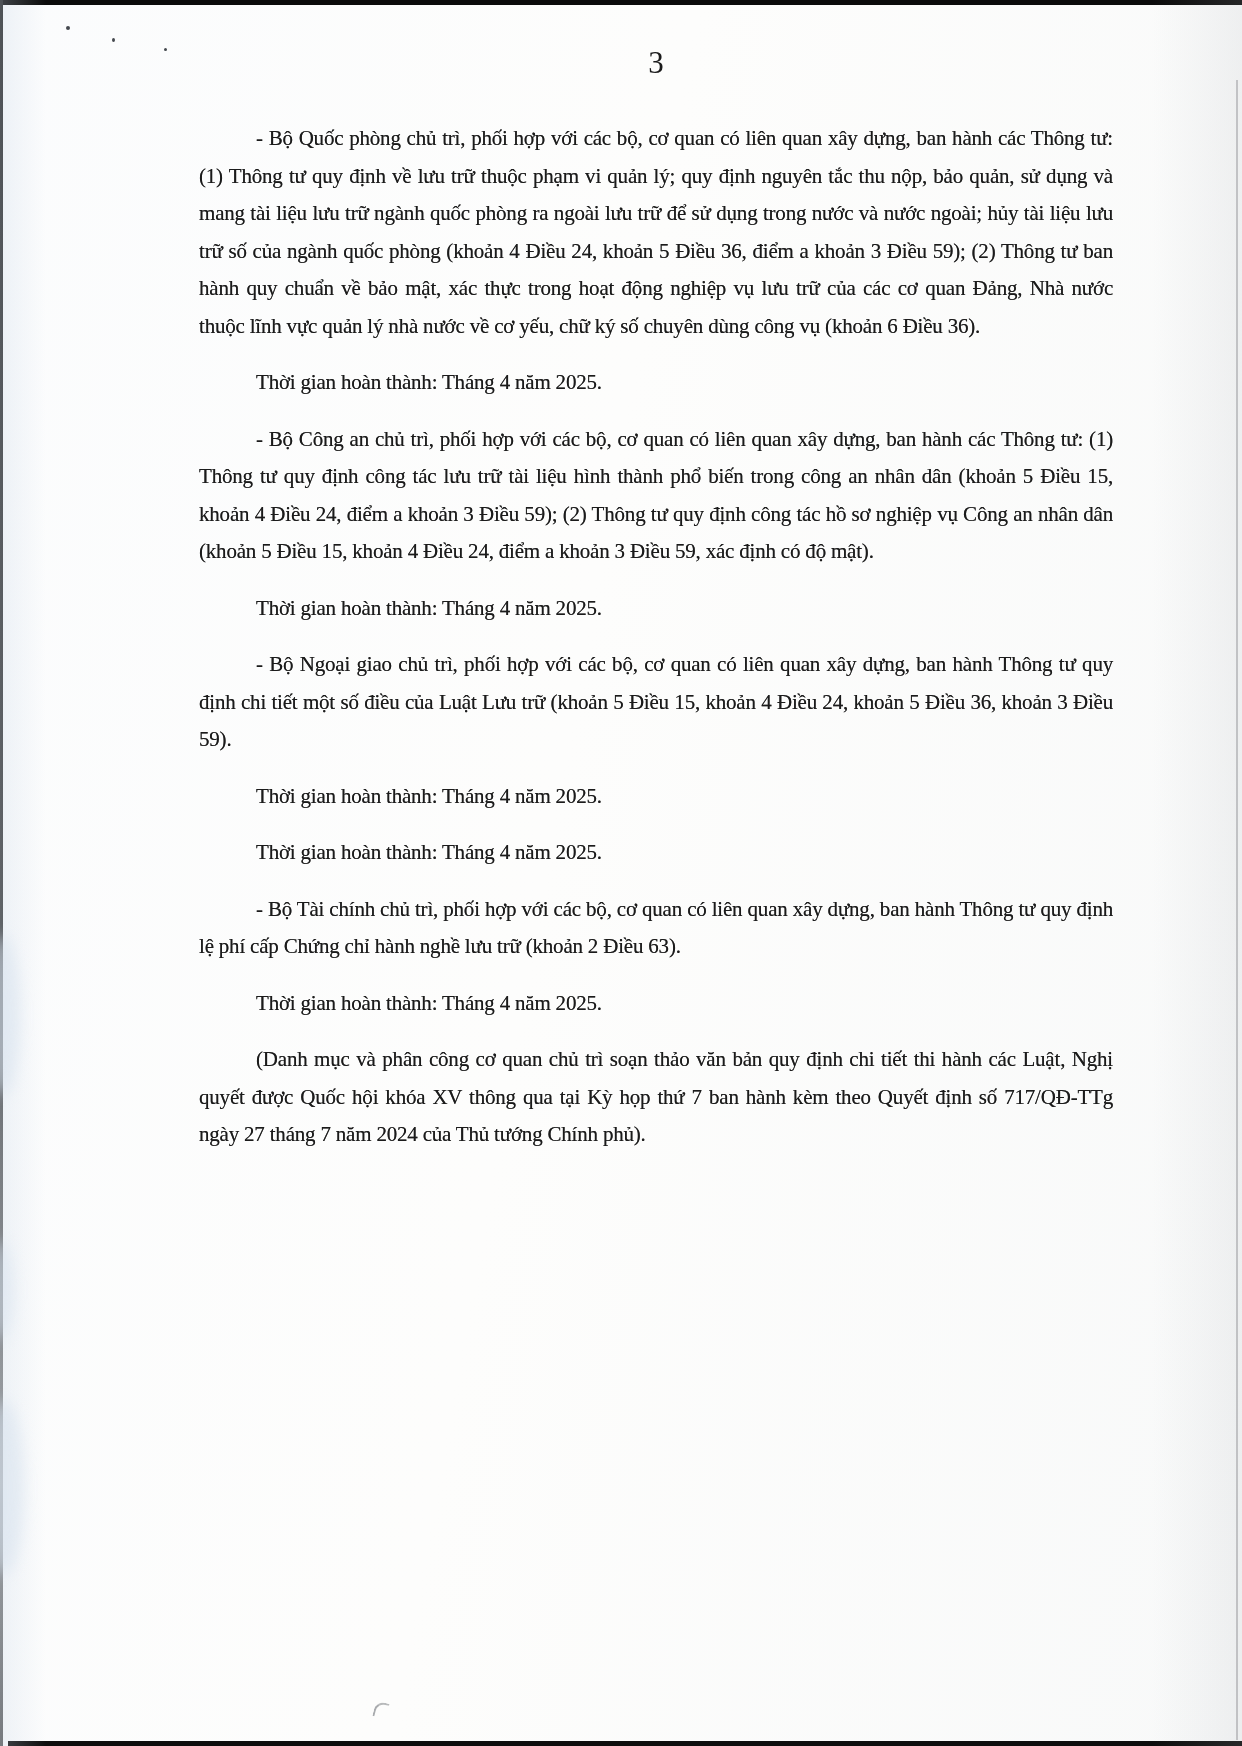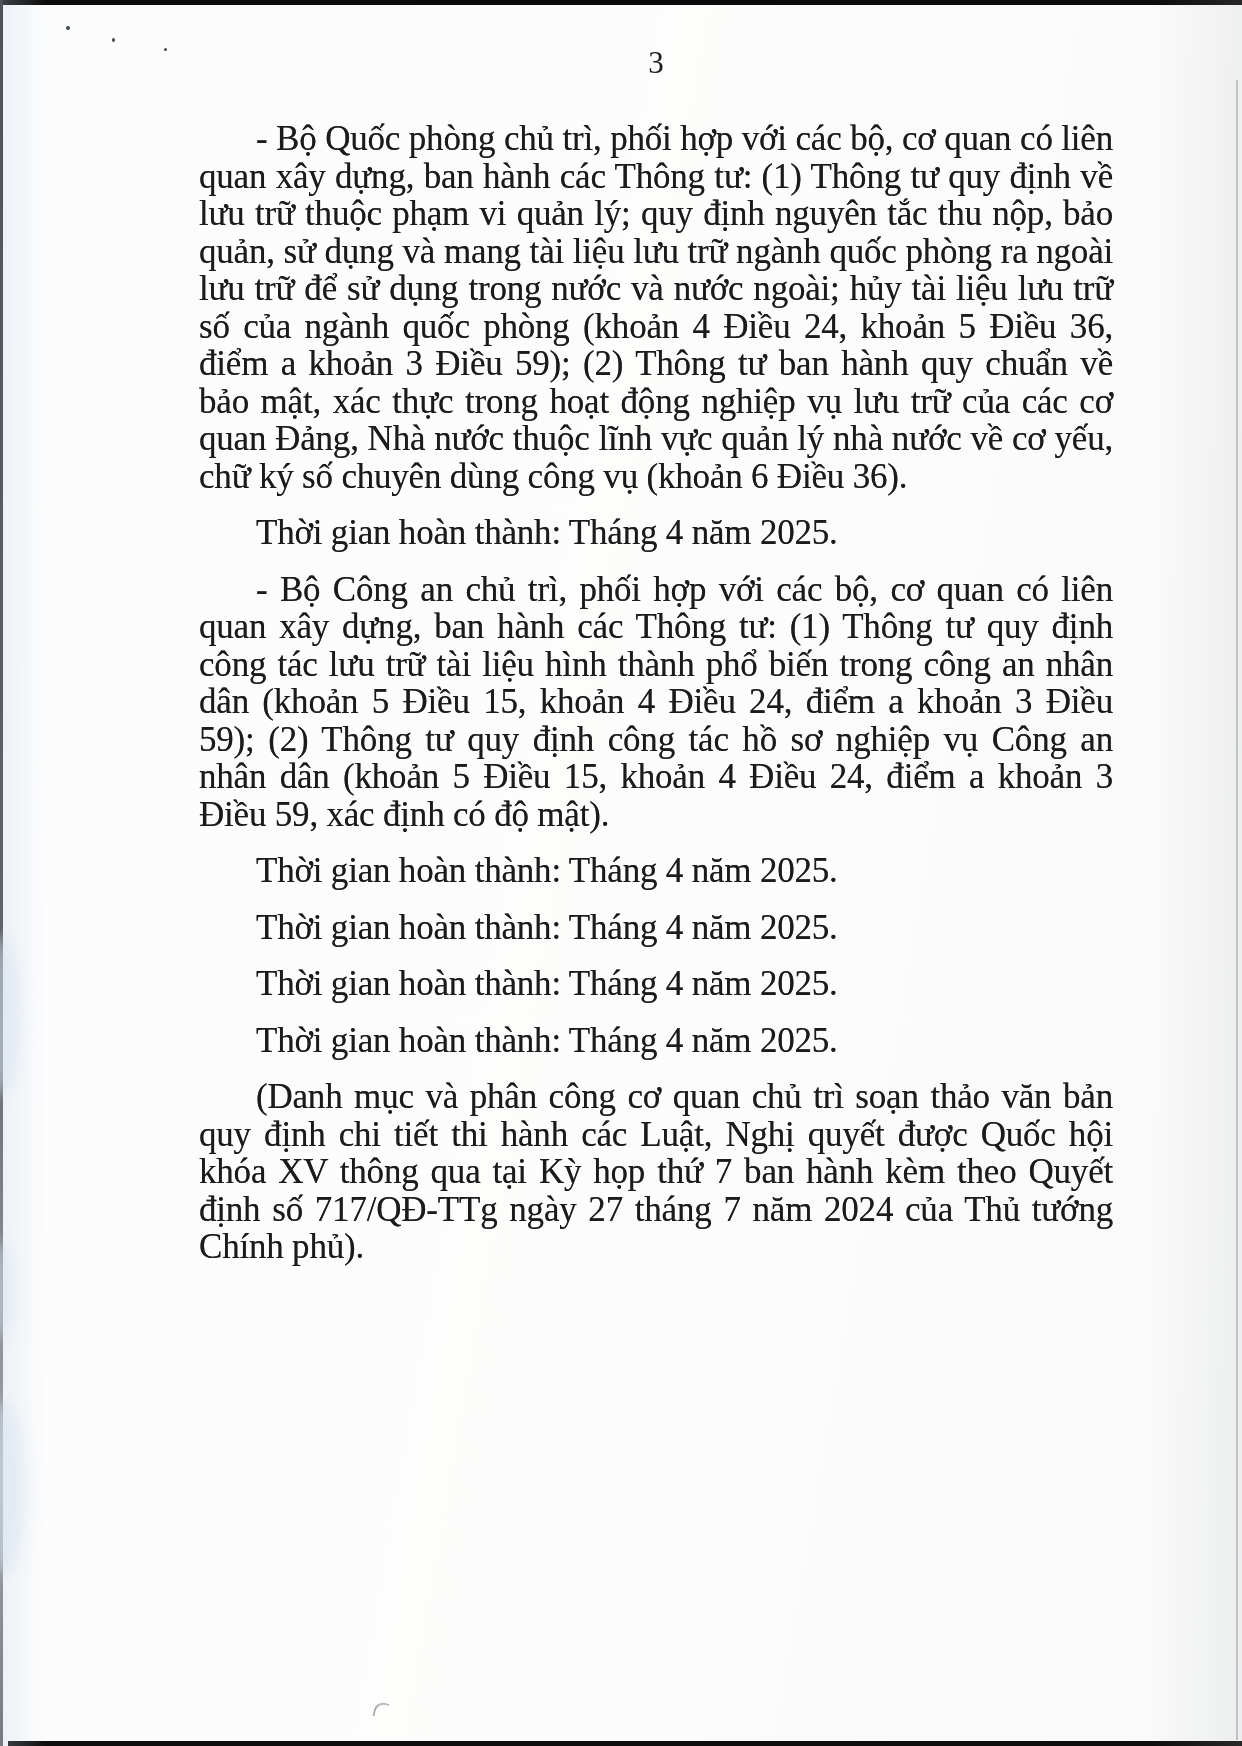--- a/index.html
+++ b/index.html
@@ -68,21 +68,21 @@
   }
   .page-number {
     position: absolute; top: 44px; left: 199px; width: 914px;
     text-align: center; font-size: 31px; line-height: 38px;
   }
   .content {
     position: absolute; top: 120px; left: 199px; width: 914px;
   }
   .content p {
     margin: 0 0 19px 0;
-    font-size: 35px;
+    font-size: 21px;
     line-height: 37.5px;
     letter-spacing: -0.2px;
     text-align: justify;
     text-indent: 57px;
     text-shadow: 0 0 0.6px rgba(10,10,10,0.65);
   }
   .content p:last-child { margin-bottom: 0; }
 </style>
 </head>
 <body>
@@ -103,19 +103,21 @@
   <div class="speck p3"></div>
   <div class="mark-bottom"></div>
 
   <div class="page-number">3</div>
 
   <main class="content">
     <p>- Bộ Quốc phòng chủ trì, phối hợp với các bộ, cơ quan có liên quan xây dựng, ban hành các Thông tư: (1) Thông tư quy định về lưu trữ thuộc phạm vi quản lý; quy định nguyên tắc thu nộp, bảo quản, sử dụng và mang tài liệu lưu trữ ngành quốc phòng ra ngoài lưu trữ để sử dụng trong nước và nước ngoài; hủy tài liệu lưu trữ số của ngành quốc phòng (khoản 4 Điều 24, khoản 5 Điều 36, điểm a khoản 3 Điều 59); (2) Thông tư ban hành quy chuẩn về bảo mật, xác thực trong hoạt động nghiệp vụ lưu trữ của các cơ quan Đảng, Nhà nước thuộc lĩnh vực quản lý nhà nước về cơ yếu, chữ ký số chuyên dùng công vụ (khoản 6 Điều 36).</p>
     <p>Thời gian hoàn thành: Tháng 4 năm 2025.</p>
     <p>- Bộ Công an chủ trì, phối hợp với các bộ, cơ quan có liên quan xây dựng, ban hành các Thông tư: (1) Thông tư quy định công tác lưu trữ tài liệu hình thành phổ biến trong công an nhân dân (khoản 5 Điều 15, khoản 4 Điều 24, điểm a khoản 3 Điều 59); (2) Thông tư quy định công tác hồ sơ nghiệp vụ Công an nhân dân (khoản 5 Điều 15, khoản 4 Điều 24, điểm a khoản 3 Điều 59, xác định có độ mật).</p>
     <p>Thời gian hoàn thành: Tháng 4 năm 2025.</p>
+    <p>- Bộ Ngoại giao chủ trì, phối hợp với các bộ, cơ quan có liên quan xây dựng, ban hành Thông tư quy định chi tiết một số điều của Luật Lưu trữ (khoản 5 Điều 15, khoản 4 Điều 24, khoản 5 Điều 36, khoản 3 Điều 59).</p>
     <p>Thời gian hoàn thành: Tháng 4 năm 2025.</p>
     <p>Thời gian hoàn thành: Tháng 4 năm 2025.</p>
+    <p>- Bộ Tài chính chủ trì, phối hợp với các bộ, cơ quan có liên quan xây dựng, ban hành Thông tư quy định lệ phí cấp Chứng chỉ hành nghề lưu trữ (khoản 2 Điều 63).</p>
     <p>Thời gian hoàn thành: Tháng 4 năm 2025.</p>
     <p>(Danh mục và phân công cơ quan chủ trì soạn thảo văn bản quy định chi tiết thi hành các Luật, Nghị quyết được Quốc hội khóa XV thông qua tại Kỳ họp thứ 7 ban hành kèm theo Quyết định số 717/QĐ-TTg ngày 27 tháng 7 năm 2024 của Thủ tướng Chính phủ).</p>
   </main>
 
 </div>
 
 </body></html>

